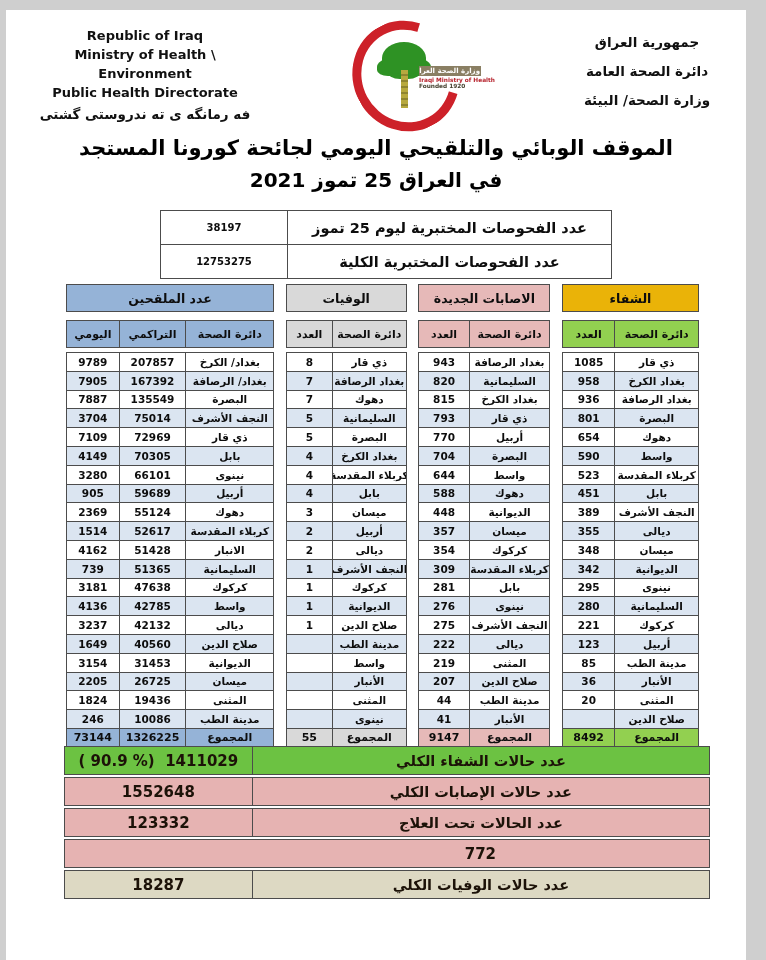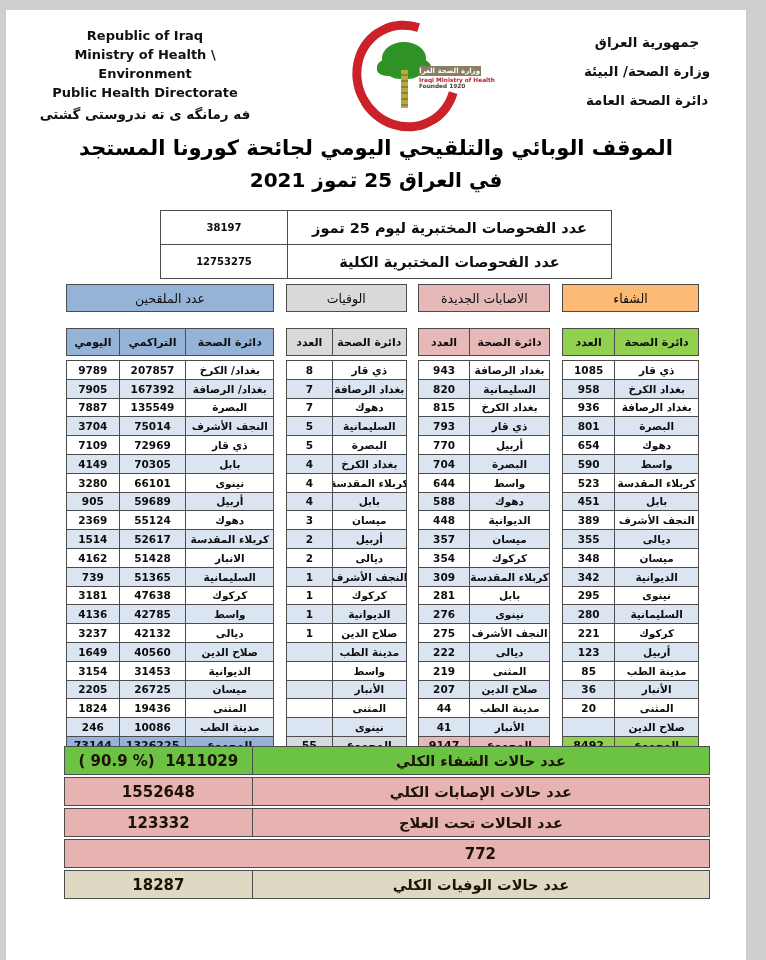--- a/index.html
+++ b/index.html
@@ -40,21 +40,21 @@
   .tests .lbl{font-size:14.5px;border-inline-end:1px solid #4c4c4c}
   .tests .val{font-size:10px;direction:ltr}
 
   
   .gov{position:absolute;top:274px;left:60px;width:633px;display:flex;justify-content:space-between;align-items:flex-start;direction:rtl}
   .gtable{box-sizing:border-box}
   .gt-recovery{width:137px}
   .gt-new_cases{width:132px}
   .gt-deaths{width:121px}
   .gt-vaccinated{width:208px}
-  .gt-title{height:26px;display:flex;align-items:center;justify-content:center;font-size:12.5px;font-weight:normal;color:#0d0d0d;border:1px solid #4c4c4c;margin-bottom:16px}
+  .gt-title{height:26px;display:flex;align-items:center;justify-content:center;font-size:12.5px;font-weight:bold;color:#0d0d0d;border:1px solid #4c4c4c;margin-bottom:8px}
   .gt-sub{display:grid;height:26px;border:1px solid #4c4c4c;margin-bottom:4px}
   .gt-body{border:1px solid #4c4c4c}
   .gt-row{display:grid;height:17.8px}
   .gt-row + .gt-row{border-top:1px solid #4c4c4c}
   .gt2 .gt-sub,.gt2 .gt-row{grid-template-columns:62% 38%}
   .gt3 .gt-sub,.gt3 .gt-row{grid-template-columns:42.5% 32.5% 25%}
   .gt-cell{display:flex;align-items:center;justify-content:center;font-weight:bold;font-size:10.5px;color:#0d0d0d;white-space:nowrap;overflow:hidden}
   .gt-cell:not(:last-child){border-inline-end:1px solid #4c4c4c}
   .gt-sub .gt-cell{font-size:11px}
   .gt-body .gt-row:nth-child(even):not(.total){background:#dbe5f1}
@@ -88,22 +88,22 @@
       </div>
       <div class="logo-cap">
         <div class="cap1">وزارة الصحة العراقية</div>
         <div class="cap2">Iraqi Ministry of Health</div>
         <div class="cap3">Founded 1920</div>
       </div>
     </div>
 
     <div class="hdr-right">
       <div>جمهورية العراق</div>
+      <div>دائرة الصحة العامة</div>
       <div>وزارة الصحة/ البيئة</div>
-      <div>دائرة الصحة العامة</div>
     </div>
   </div>
 
   <div class="title">
     <div class="t1">الموقف الوبائي والتلقيحي اليومي لجائحة كورونا المستجد</div>
     <div class="t2">في العراق 25  تموز 2021</div>
   </div>
 
   <div class="tests">
       <div class="tests-row">
@@ -111,21 +111,21 @@
         <div class="cell val">38197</div>
       </div>
       <div class="tests-row">
         <div class="cell lbl">عدد الفحوصات المختبرية الكلية</div>
         <div class="cell val">12753275</div>
       </div>
     </div>
 
   <div class="gov">
       <div class="gtable gt-recovery gt2">
-        <div class="gt-title" style="background: #fdba74;">الشفاء</div>
+        <div class="gt-title" style="background: #eab308;">الشفاء</div>
         <div class="gt-sub" style="background: rgb(146, 208, 80);">
           <div class="gt-cell">دائرة الصحة</div>
           <div class="gt-cell">العدد</div>
         </div>
         <div class="gt-body">
           <div class="gt-row">
             <div class="gt-cell">ذي قار</div>
             <div class="gt-cell">1085</div>
           </div>
           <div class="gt-row">

